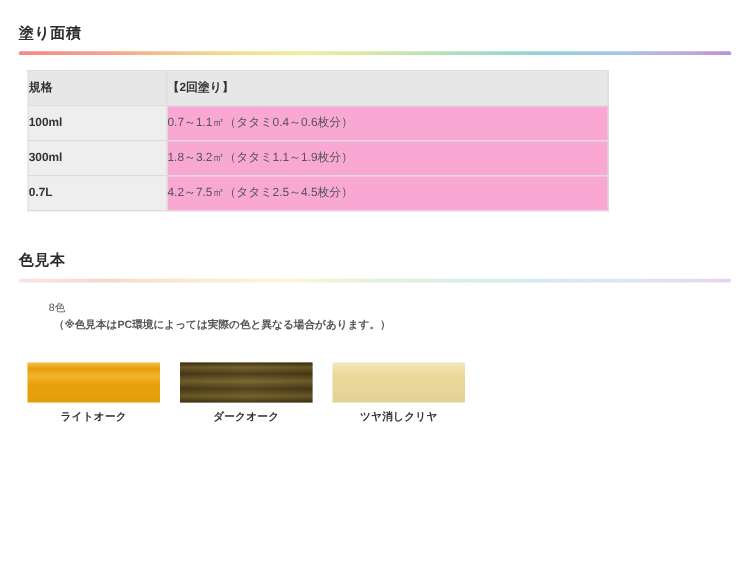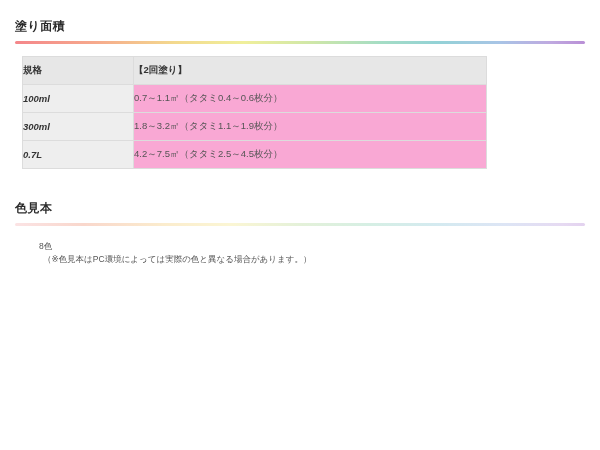--- a/index.html
+++ b/index.html
@@ -106,21 +106,20 @@
     font-weight: bold;
     color: #333333;
   }
   table.coverage th.col-spec {
     width: 110px;
   }
   table.coverage tbody th {
     background: #eeeeee;
     font-weight: bold;
     color: #333333;
-    font-style: italic;
   }
   table.coverage tbody td {
     background: #f9a8d4;
     color: #555555;
   }
 
   
   .swatch-note {
     position: absolute;
     left: 22px;
@@ -129,20 +128,21 @@
     line-height: 1.55;
     color: #555555;
     margin-left: 17px;
   }
   .swatch-note .count {
     display: block;
   }
   .swatch-note .disclaimer {
     display: block;
     padding-left: 4px;
+    font-weight: bold;
   }
 
   .swatch-grid {
     position: absolute;
     left: 22px;
     top: 290px;
     width: 560px;
   }
   .swatch-row {
     display: flex;
@@ -289,16 +289,30 @@
   </div>
 
   <div class="swatch-note">
     <span class="count">8色</span>
     <span class="disclaimer">（※色見本はPC環境によっては実際の色と異なる場合があります。）</span>
   </div>
 
   <div class="swatch-grid">
 
 
+    <div class="swatch-row">
+      <div class="swatch-cell">
+        <span class="swatch-chip chip-light-oak"></span>
+        <span class="swatch-label">ライトオーク</span>
+      </div>
+      <div class="swatch-cell">
+        <span class="swatch-chip chip-dark-oak"></span>
+        <span class="swatch-label">ダークオーク</span>
+      </div>
+      <div class="swatch-cell">
+        <span class="swatch-chip chip-matte-clear"></span>
+        <span class="swatch-label">ツヤ消しクリヤ</span>
+      </div>
+    </div>
 
   </div>
 
 </div>
 
 </body></html>

